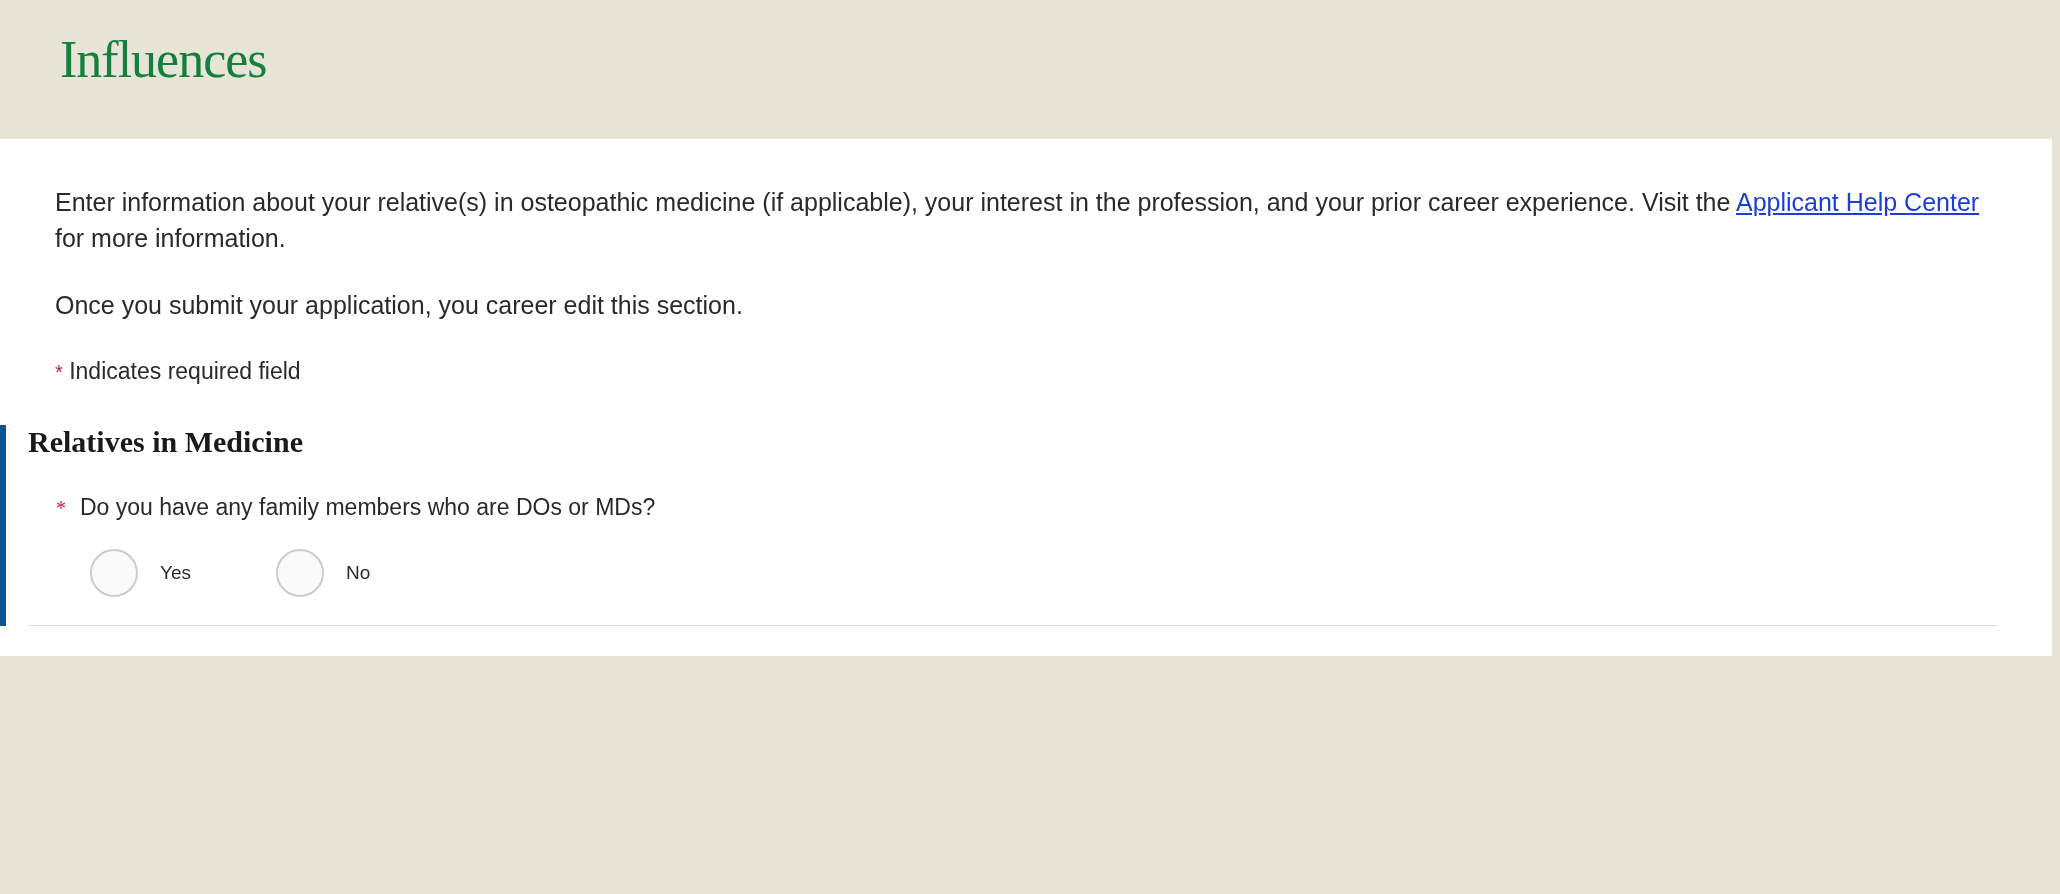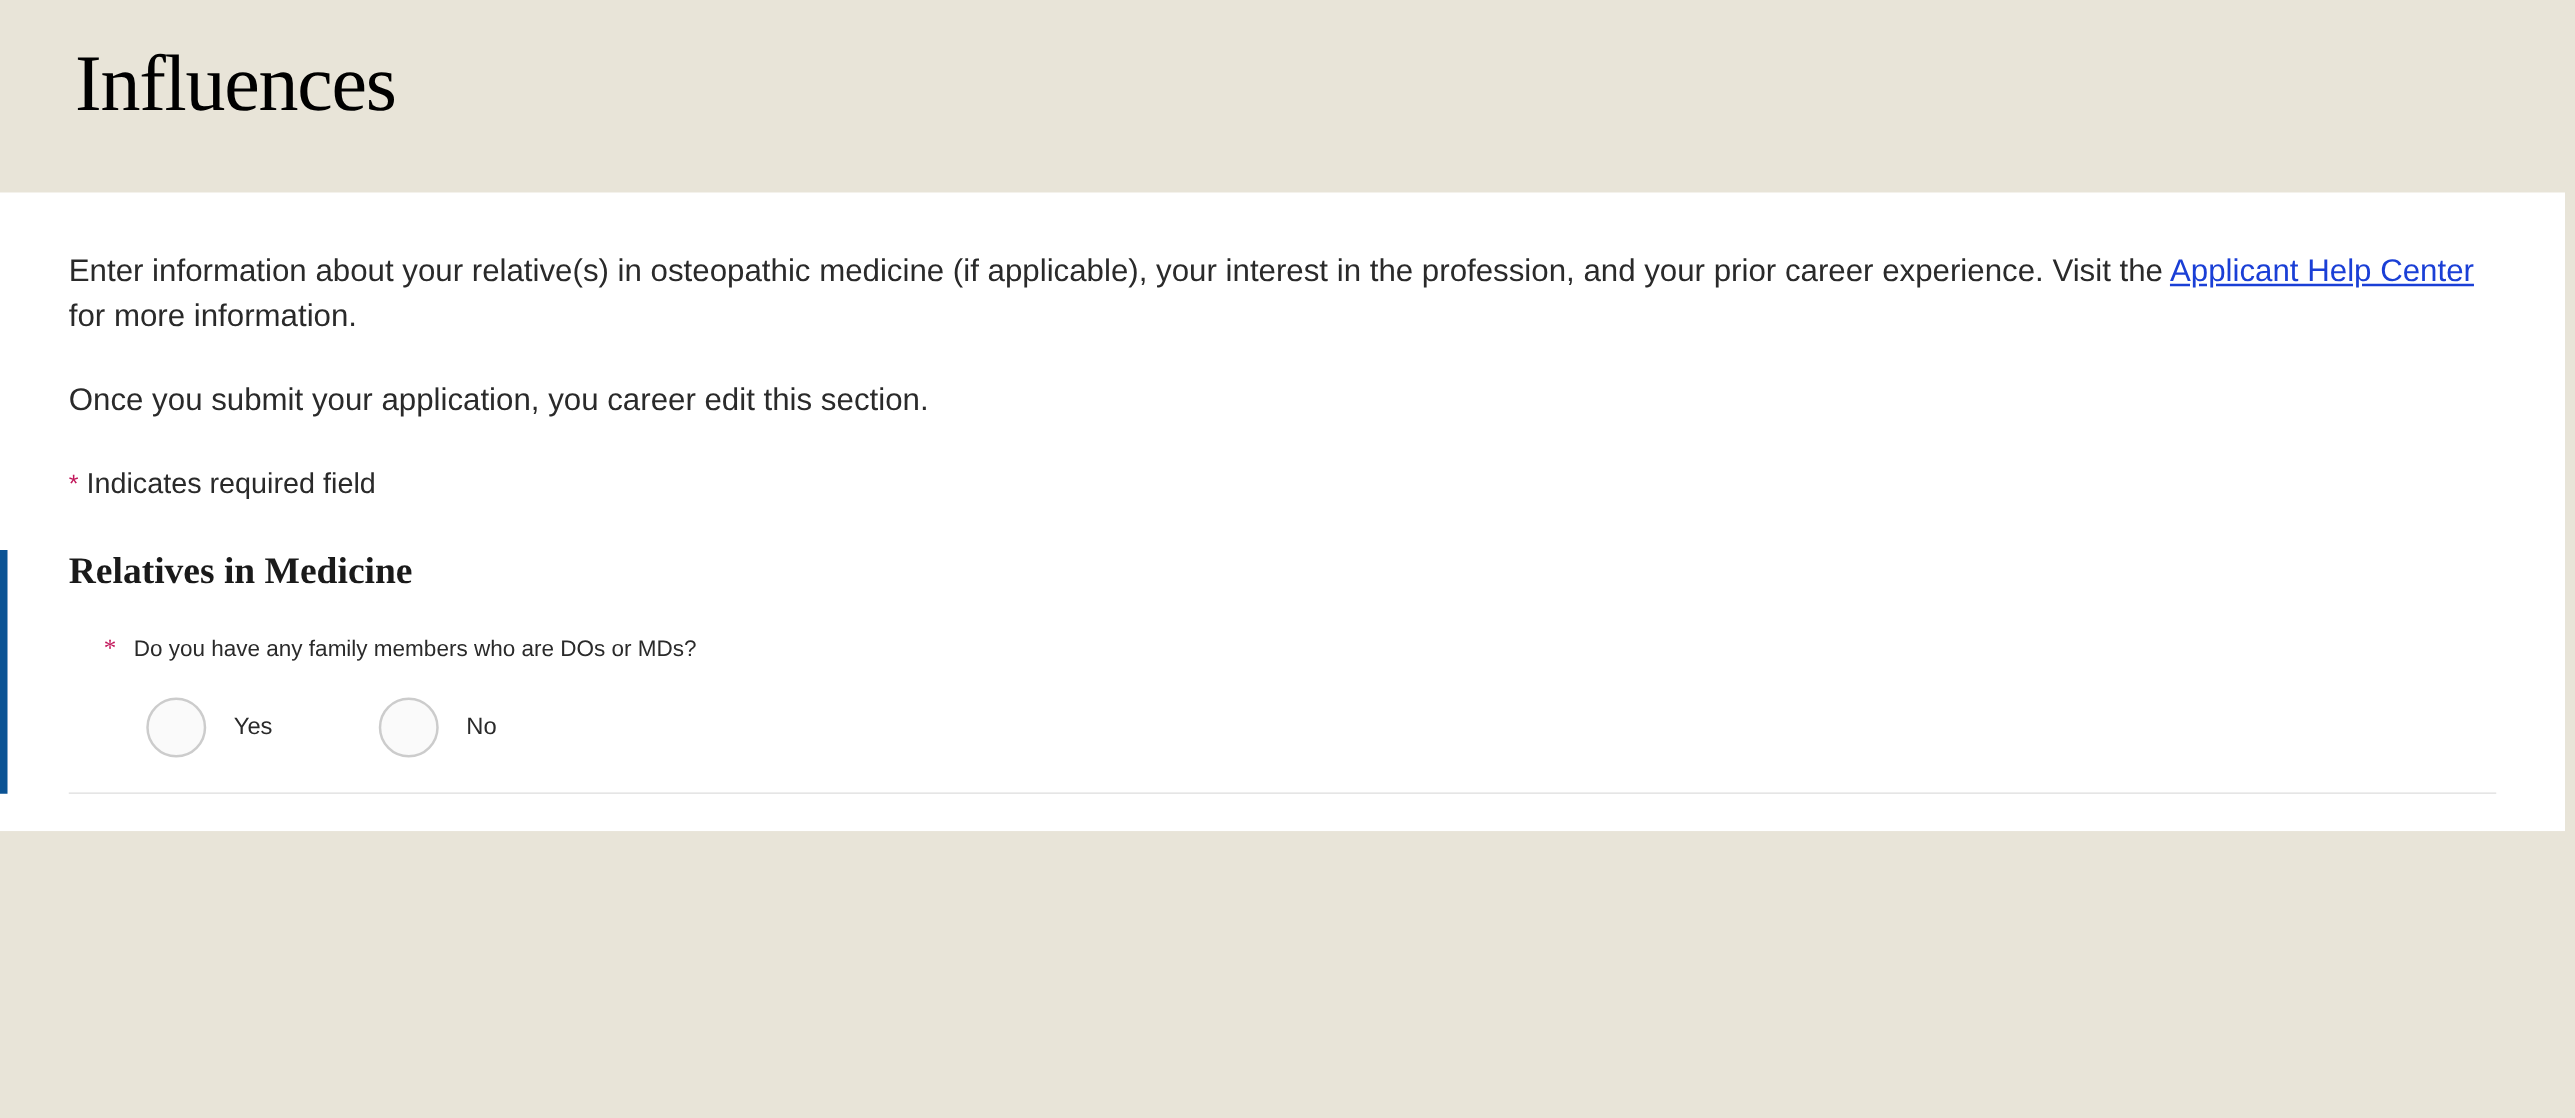--- a/index.html
+++ b/index.html
@@ -11,23 +11,23 @@
       font-family: Georgia, 'Times New Roman', serif;
       background: #e8e4d8;
       color: #333;
     }
     .page-header {
       padding: 30px 60px 50px 60px;
       background: #e8e4d8;
     }
     .page-title {
       font-family: Georgia, 'Times New Roman', serif;
-      font-size: 64px;
+      font-size: 52px;
       font-weight: 400;
-      color: #000000;
+      color: #15803d;
       letter-spacing: -1px;
     }
     .content-card {
       background: #ffffff;
       margin: 0 8px 0 0;
       padding: 45px 55px 30px 55px;
       position: relative;
     }
     .intro-text {
       font-family: -apple-system, BlinkMacSystemFont, "Segoe UI", Helvetica, Arial, sans-serif;
@@ -55,21 +55,21 @@
       margin-bottom: 40px;
     }
     .required-indicator .star {
       color: #c2185b;
       font-size: 20px;
       vertical-align: middle;
     }
     .section-block {
       border-left: 6px solid #0b5394;
       margin-left: -55px;
-      padding-left: 49px;
+      padding-left: 22px;
     }
     .section-heading {
       font-family: Georgia, 'Times New Roman', serif;
       font-size: 30px;
       font-weight: 700;
       color: #1a1a1a;
       margin-bottom: 35px;
     }
     .question-row {
       display: flex;
@@ -78,21 +78,21 @@
       margin-bottom: 28px;
       padding-left: 28px;
     }
     .question-star {
       color: #c2185b;
       font-size: 20px;
       line-height: 1;
     }
     .question-text {
       font-family: -apple-system, BlinkMacSystemFont, "Segoe UI", Helvetica, Arial, sans-serif;
-      font-size: 18px;
+      font-size: 23px;
       color: #2a2a2a;
     }
     .radio-group {
       display: flex;
       gap: 85px;
       padding-left: 62px;
       padding-bottom: 28px;
       border-bottom: 1px solid #ddd;
     }
     .radio-option {

